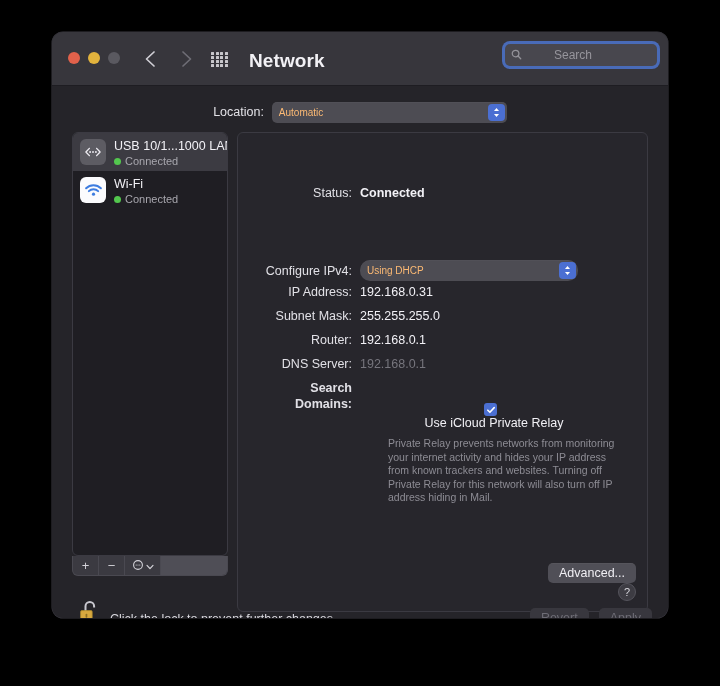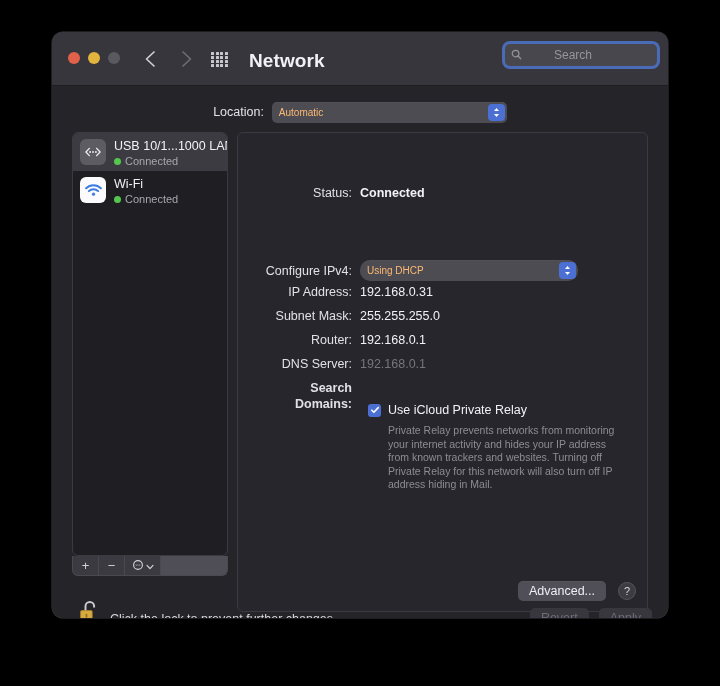--- a/index.html
+++ b/index.html
@@ -293,20 +293,21 @@
 
   #relay {
     position: absolute;
     left: 130px;
     top: 270px;
     width: 252px;
   }
   #relay-head {
     display: flex;
     align-items: center;
+    flex-direction: column;
   }
   #relay-check {
     width: 13px;
     height: 13px;
     border-radius: 3px;
     background: #4b6fd2;
     margin-right: 7px;
     flex: 0 0 auto;
     display: flex;
     align-items: center;
@@ -322,22 +323,23 @@
     font-size: 10.5px;
     color: #8d8c94;
     line-height: 13.5px;
   }
 
   #adv-area {
     position: absolute;
     right: 11px;
     bottom: 10px;
     display: flex;
-    align-items: center;
-    gap: 12px;
+    align-items: flex-end;
+    gap: 0;
+    flex-direction: column;
   }
   .pushbtn {
     background: #504f57;
     border-radius: 5px;
     font-size: 12.5px;
     color: #f0eff4;
     padding: 3px 11px;
     box-shadow: 0 0.5px 0 rgba(255,255,255,0.07) inset;
     white-space: nowrap;
   }

